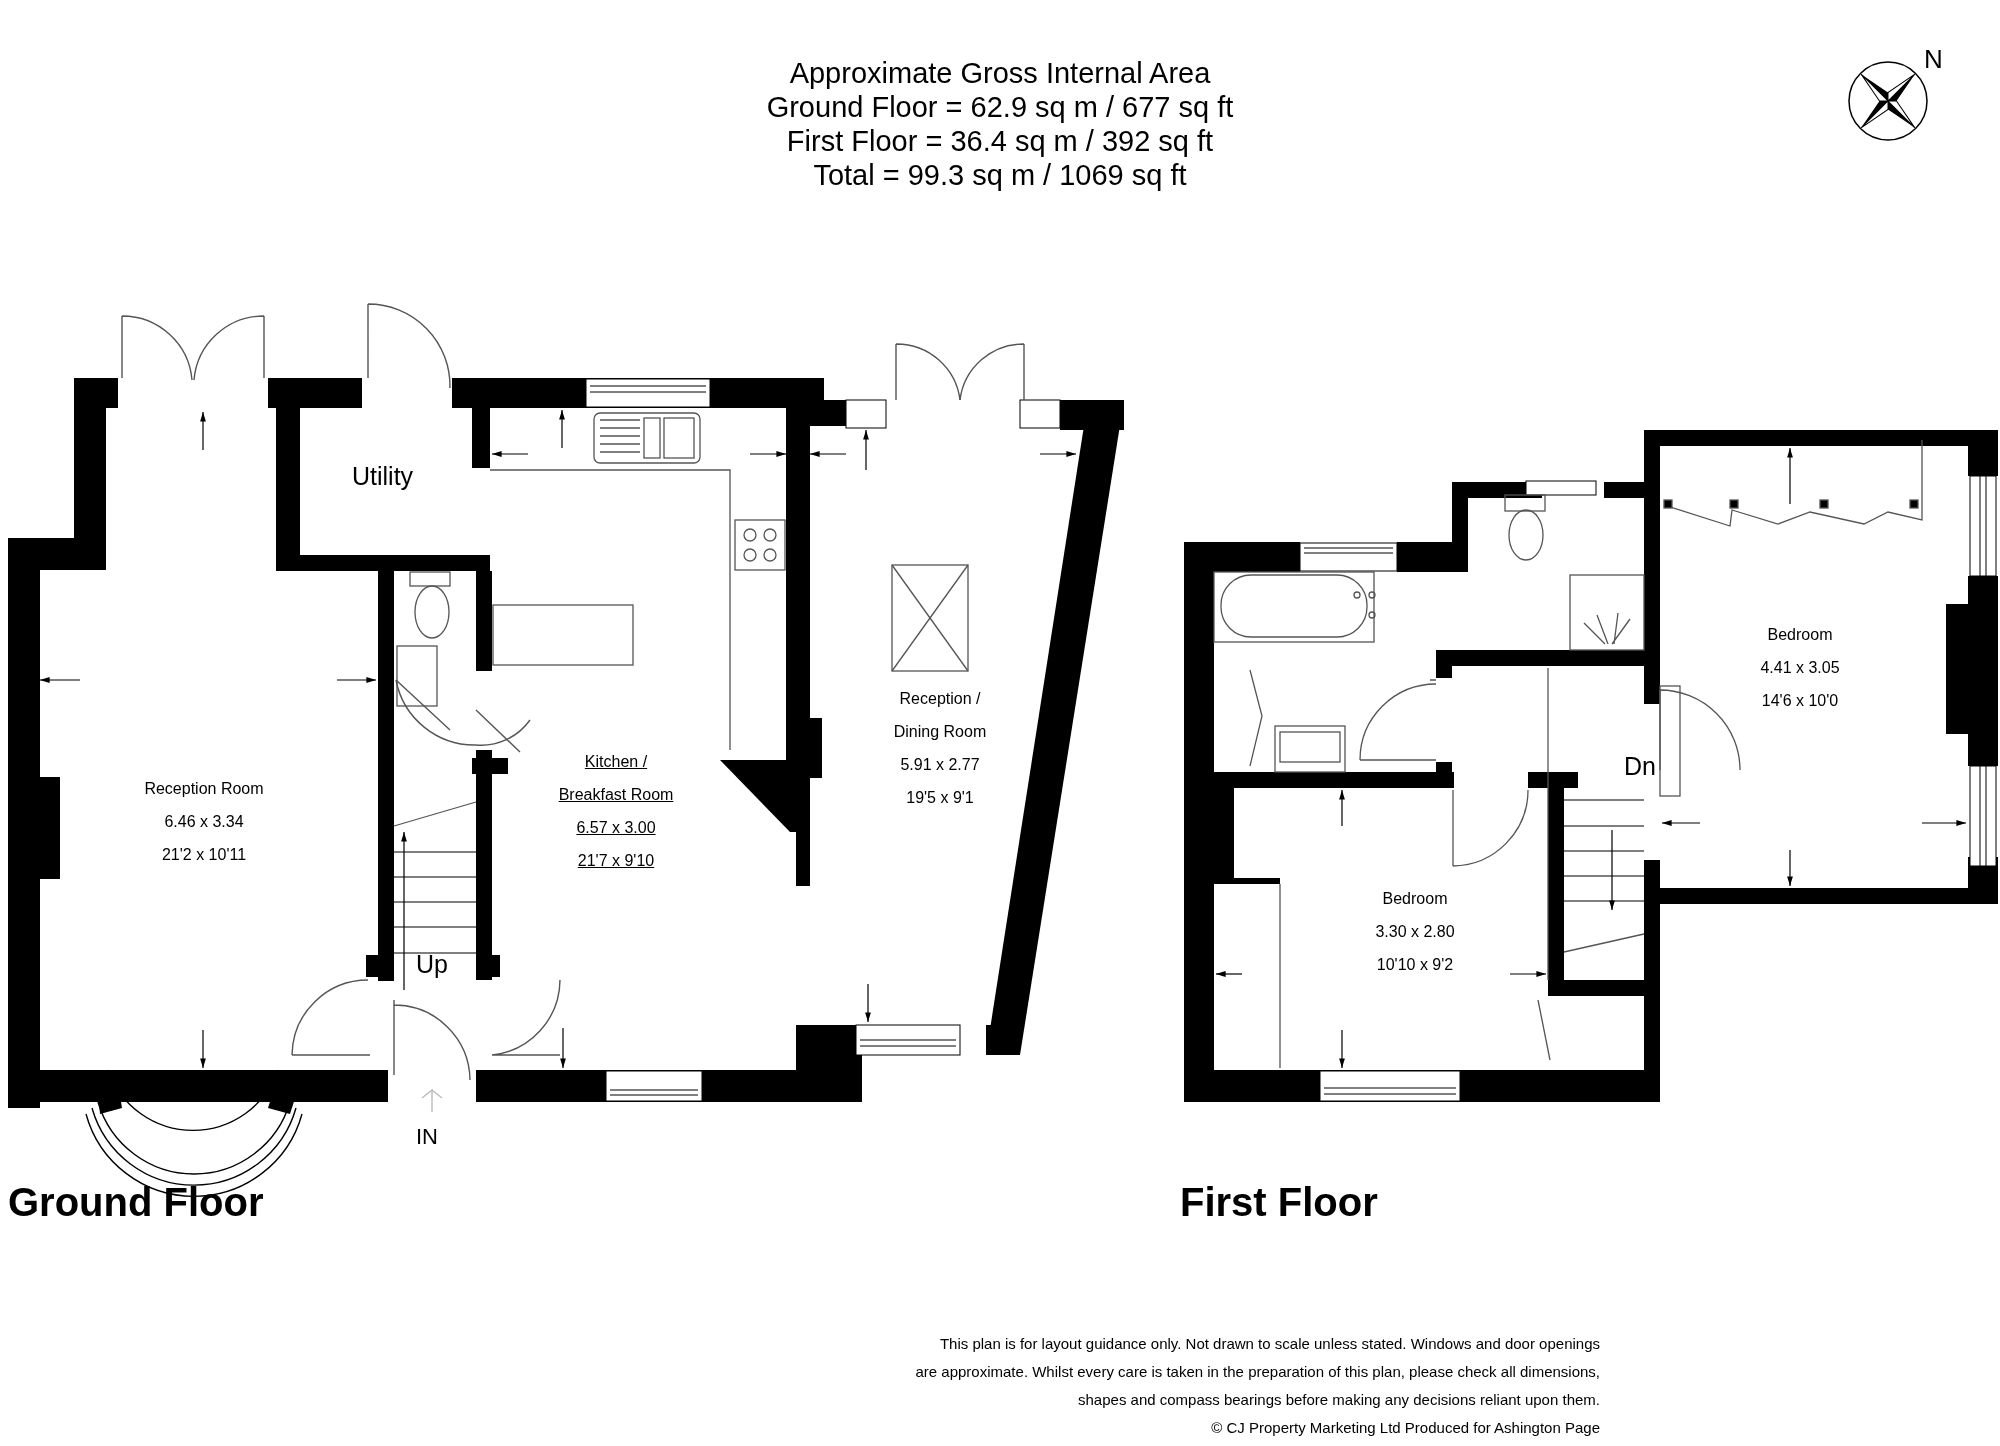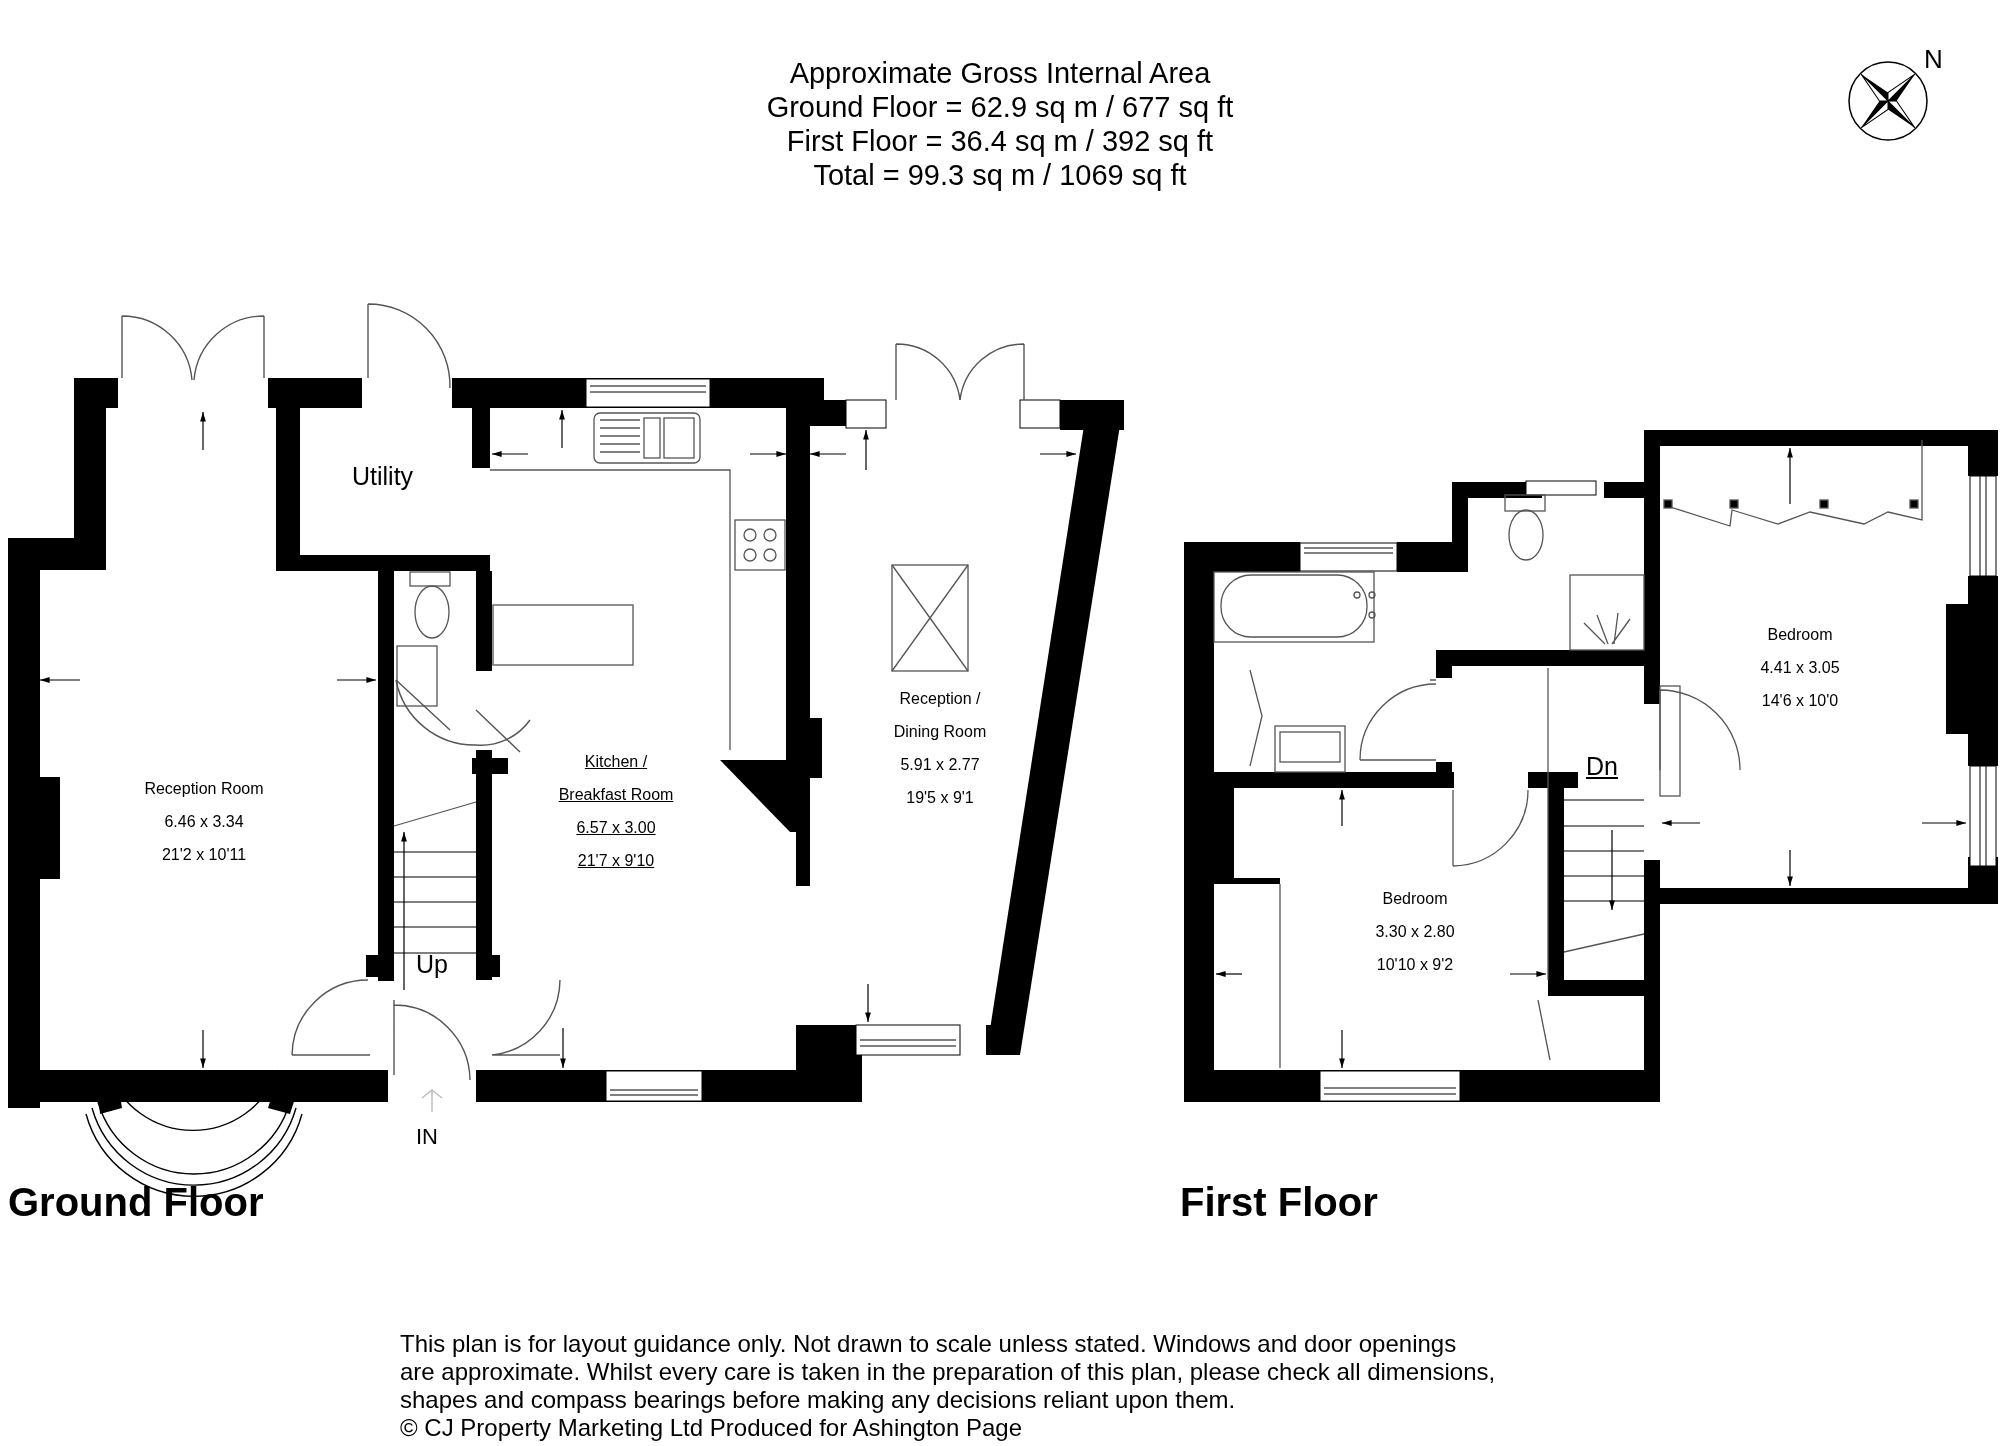--- a/index.html
+++ b/index.html
@@ -7,22 +7,22 @@
          font-family: "Liberation Sans", "DejaVu Sans", sans-serif; color: #000; }
   .area-summary { position: absolute; left: 700px; top: 56px; width: 600px; text-align: center;
                   font-size: 29px; line-height: 34px; }
   .area-summary div { white-space: nowrap; }
   .compass { position: absolute; left: 1846px; top: 46px; width: 120px; height: 100px; }
   .compass-n { position: absolute; left: 1924px; top: 44px; font-size: 26px; }
   svg.plan { position: absolute; left: 0; top: 0; }
   .room-label { position: absolute; text-align: center; font-size: 16px; line-height: 33px; white-space: nowrap; }
   .small-label { position: absolute; font-size: 25px; white-space: nowrap; }
   .floor-title { position: absolute; font-size: 40px; font-weight: bold; white-space: nowrap; }
-  .disclaimer { position: absolute; left: 400px; top: 1330px; width: 1200px; text-align: left;
-                font-size: 24px; line-height: 28px; }
+  .disclaimer { position: absolute; left: 400px; top: 1330px; width: 1200px; text-align: right;
+                font-size: 15px; line-height: 28px; }
   .disclaimer div { white-space: nowrap; }
 </style>
 </head>
 <body>
 
 <div class="area-summary">
   <div>Approximate Gross Internal Area</div>
   <div>Ground Floor = 62.9 sq m / 677 sq ft</div>
   <div>First Floor = 36.4 sq m / 392 sq ft</div>
   <div>Total = 99.3 sq m / 1069 sq ft</div>
@@ -298,21 +298,21 @@
   <div>4.41 x 3.05</div>
   <div>14'6 x 10'0</div>
 </div>
 
 <div class="room-label" style="left:1305px; top:882px; width:220px;">
   <div>Bedroom</div>
   <div>3.30 x 2.80</div>
   <div>10'10 x 9'2</div>
 </div>
 
-<div class="small-label" style="left:1586px; top:752px;text-decoration:underline;">Dn</div>
+<div class="small-label" style="left:1624px; top:752px;">Dn</div>
 <div class="floor-title" style="left:1180px; top:1180px;">First Floor</div>
 
 <div class="disclaimer">
   <div>This plan is for layout guidance only. Not drawn to scale unless stated. Windows and door openings</div>
   <div>are approximate. Whilst every care is taken in the preparation of this plan, please check all dimensions,</div>
   <div>shapes and compass bearings before making any decisions reliant upon them.</div>
   <div>© CJ Property Marketing Ltd Produced for Ashington Page</div>
 </div>
 
 </body></html>

